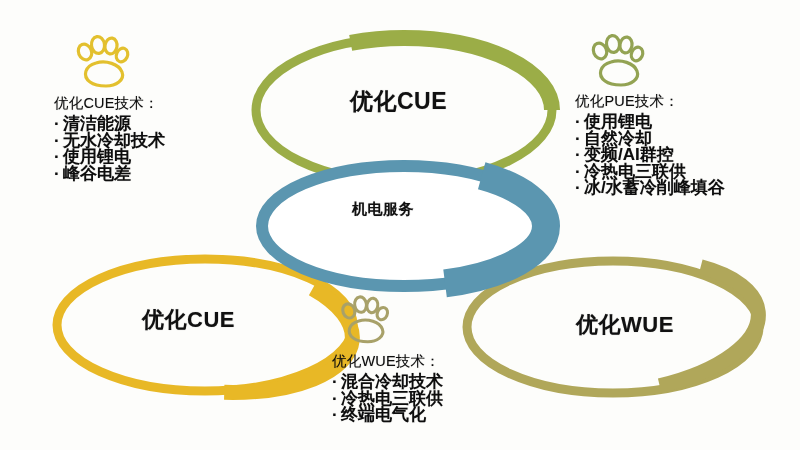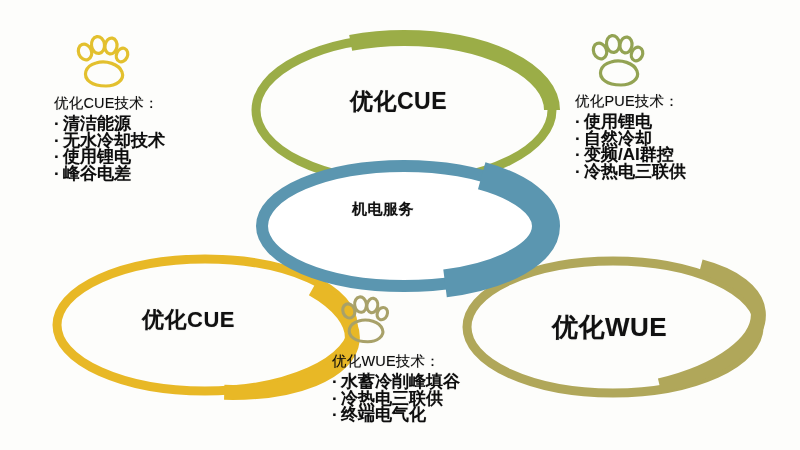--- a/index.html
+++ b/index.html
@@ -26,21 +26,21 @@
     position: absolute;
     color: #111111;
     font-weight: bold;
     letter-spacing: 0.5px;
     white-space: nowrap;
     text-shadow: 0 0 1px rgba(0,0,0,0.35);
   }
   .lbl-pue   { left: 350px; top: 86px;  font-size: 23px; }
   .lbl-core  { left: 352px; top: 200px; font-size: 15px; }
   .lbl-cue   { left: 142px; top: 305px; font-size: 22px; }
-  .lbl-wue   { left: 552px; top: 310px; font-size: 26px; }
+  .lbl-wue   { left: 576px; top: 310px; font-size: 22px; }
 
   
   .info-block {
     position: absolute;
     color: #0d0d0d;
   }
   .info-title {
     font-size: 14.5px;
     font-weight: normal;
     letter-spacing: 0.2px;
@@ -143,25 +143,26 @@
     </ul>
   </div>
 
   <div class="info-block block-pue">
     <div class="info-title">优化PUE技术：</div>
     <ul class="info-list">
       <li><span class="dot">·</span><span>使用锂电</span></li>
       <li><span class="dot">·</span><span>自然冷却</span></li>
       <li><span class="dot">·</span><span>变频/AI群控</span></li>
       <li><span class="dot">·</span><span>冷热电三联供</span></li>
+      <li><span class="dot">·</span><span>冰/水蓄冷削峰填谷</span></li>
     </ul>
   </div>
 
   <div class="info-block block-wue">
     <div class="info-title">优化WUE技术：</div>
     <ul class="info-list">
-      <li><span class="dot">·</span><span>水蓄冷削峰填谷</span></li>
+      <li><span class="dot">·</span><span>混合冷却技术</span></li>
       <li><span class="dot">·</span><span>冷热电三联供</span></li>
       <li><span class="dot">·</span><span>终端电气化</span></li>
     </ul>
   </div>
 
 </div>
 
 </body></html>

